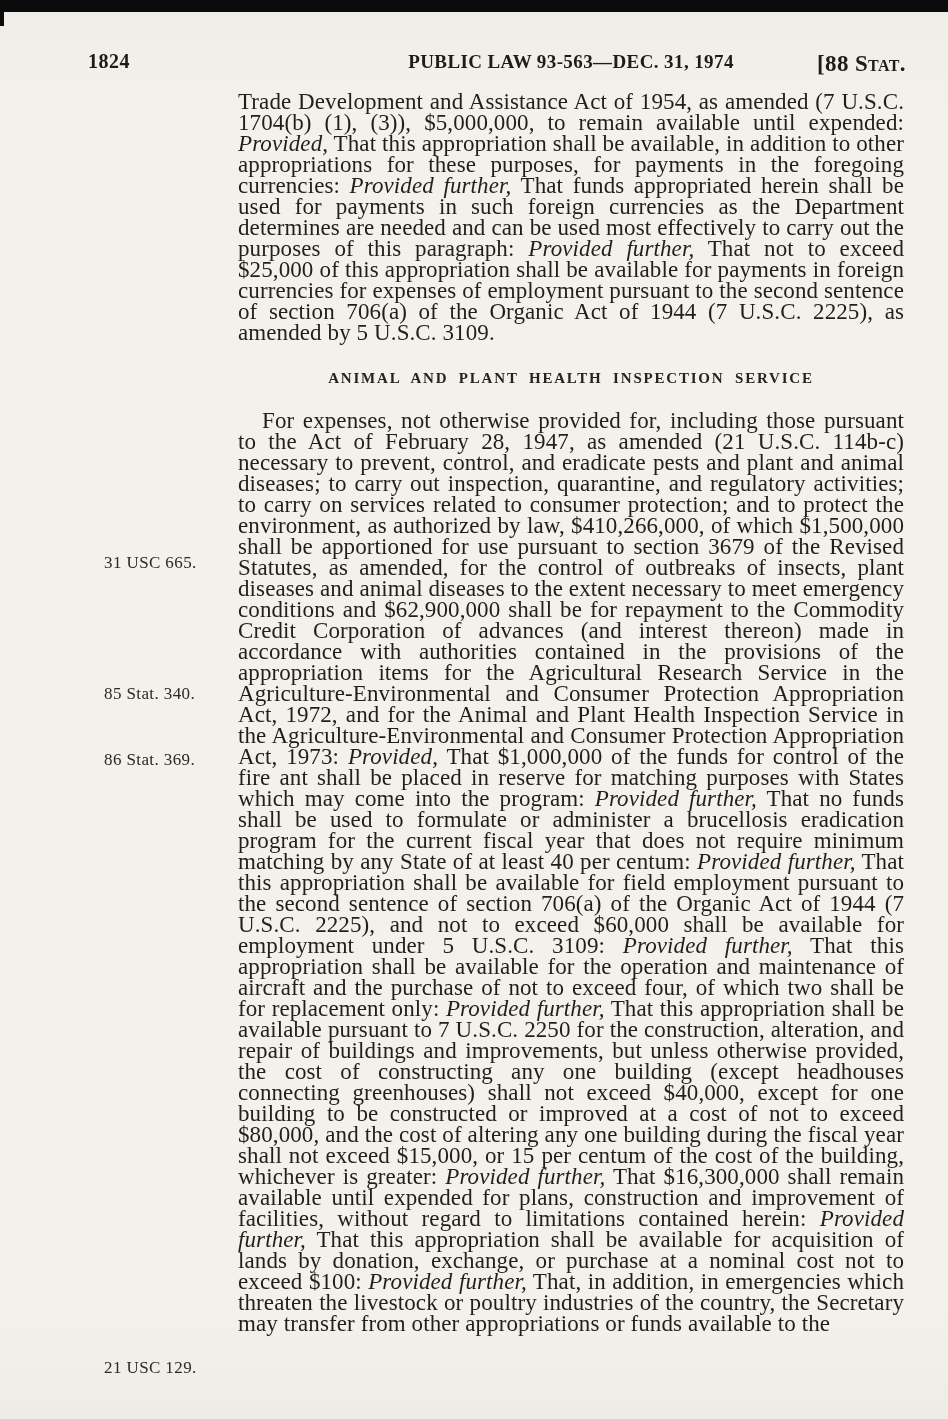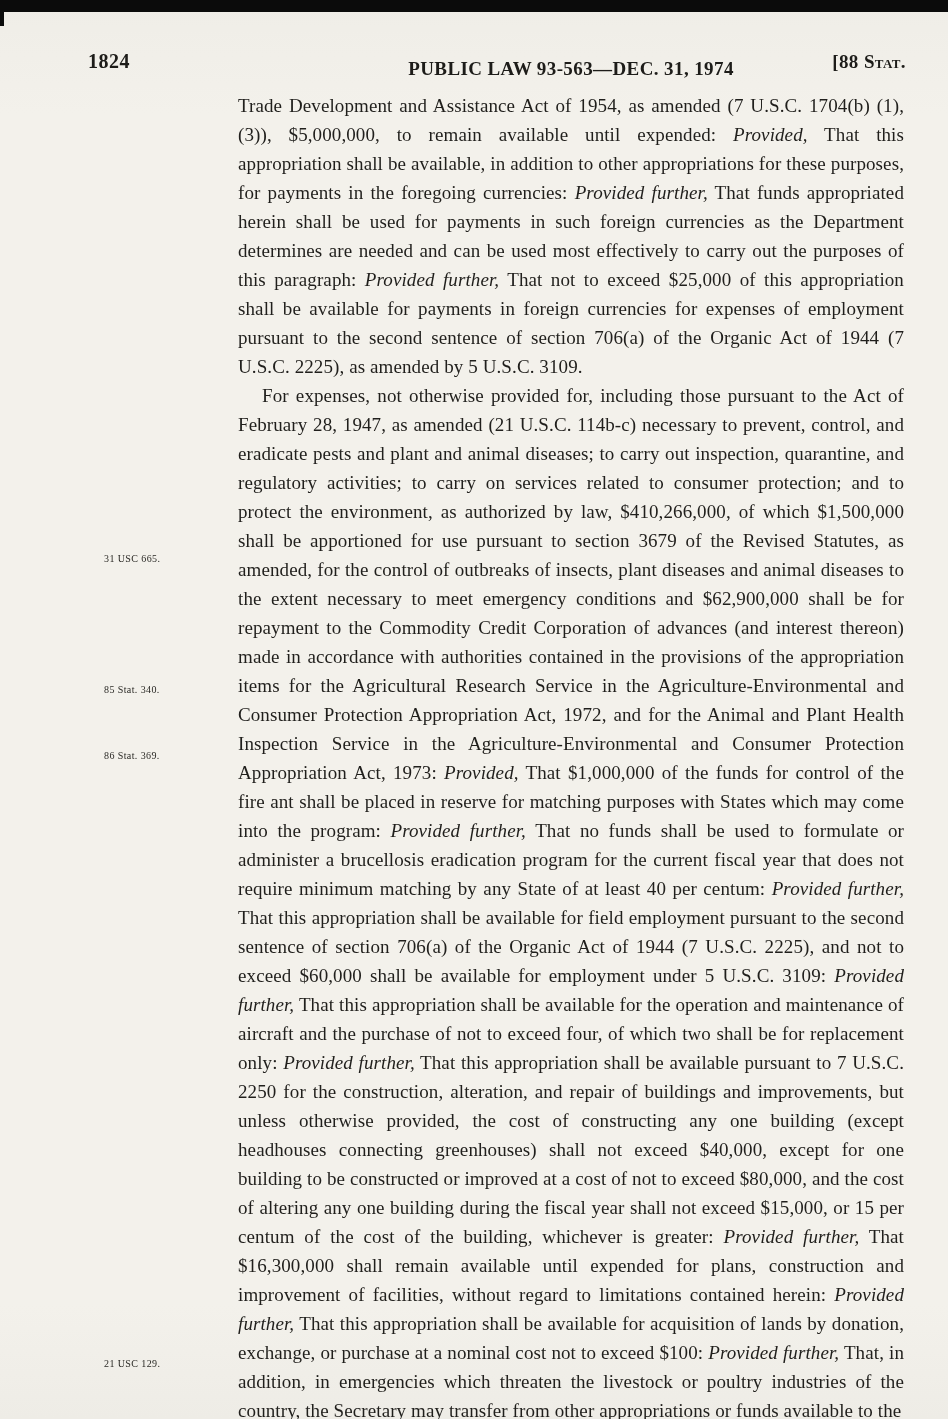--- a/index.html
+++ b/index.html
@@ -45,59 +45,58 @@
     letter-spacing: 0.5px;
   }
   .header-title {
     position: absolute;
     left: 238px; top: 1px;
     width: 666px;
     text-align: center;
     font-size: 19px;
     font-weight: 700;
     letter-spacing: 0.4px;
-    margin-top: 7px;
   }
   .stat-citation {
     position: absolute;
     right: 42px; top: 1px;
-    font-size: 19px;
+    font-size: 23px;
     font-weight: 700;
     font-variant: small-caps;
     letter-spacing: 0.4px;
   }
   .main-text {
     position: absolute;
     left: 238px; top: 91px;
     width: 666px;
   }
   .body-par {
     margin: 0;
-    font-size: 19px;
-    line-height: 29px;
+    font-size: 23px;
+    line-height: 21px;
     text-align: justify;
     letter-spacing: 0.1px;
     color: #201f1c;
   }
   .body-par .it { font-style: italic; }
   .par-indent { text-indent: 24px; }
   .section-heading {
     margin: 27px 0 23px 0;
     text-align: center;
     font-size: 15px;
     font-weight: 700;
     letter-spacing: 1.8px;
     word-spacing: 5px;
     color: #242320;
   }
   .margin-note {
     position: absolute;
     left: 104px;
     width: 126px;
-    font-size: 10px;
+    font-size: 17px;
     letter-spacing: 0.4px;
     color: #2a2925;
     white-space: nowrap;
   }
   .note-1 { top: 553px; }
   .note-2 { top: 684px; }
   .note-3 { top: 750px; }
   .note-4 { top: 1358px; }
 </style>
 </head>
@@ -114,16 +113,17 @@
     <span class="stat-citation">[88 Stat.</span>
   </div>
 
   <span class="margin-note note-1">31 USC 665.</span>
   <span class="margin-note note-2">85 Stat. 340.</span>
   <span class="margin-note note-3">86 Stat. 369.</span>
   <span class="margin-note note-4">21 USC 129.</span>
 
   <div class="main-text">
     <p class="body-par"><span>Trade Development and Assistance Act of 1954, as amended (7 U.S.C. 1704(b) (1), (3)), $5,000,000, to remain available until expended: </span><span class="it">Provided,</span><span> That this appropriation shall be available, in addition to other appropriations for these purposes, for payments in the foregoing currencies: </span><span class="it">Provided further,</span><span> That funds appropriated herein shall be used for payments in such foreign currencies as the Department determines are needed and can be used most effectively to carry out the purposes of this paragraph: </span><span class="it">Provided further,</span><span> That not to exceed $25,000 of this appropriation shall be available for payments in foreign currencies for expenses of employment pursuant to the second sentence of section 706(a) of the Organic Act of 1944 (7 U.S.C. 2225), as amended by 5 U.S.C. 3109.</span></p>
+    <h2 class="section-heading">ANIMAL AND PLANT HEALTH INSPECTION SERVICE</h2>
     <p class="body-par par-indent"><span>For expenses, not otherwise provided for, including those pursuant to the Act of February 28, 1947, as amended (21 U.S.C. 114b-c) necessary to prevent, control, and eradicate pests and plant and animal diseases; to carry out inspection, quarantine, and regulatory activities; to carry on services related to consumer protection; and to protect the environment, as authorized by law, $410,266,000, of which $1,500,000 shall be apportioned for use pursuant to section 3679 of the Revised Statutes, as amended, for the control of outbreaks of insects, plant diseases and animal diseases to the extent necessary to meet emergency conditions and $62,900,000 shall be for repayment to the Commodity Credit Corporation of advances (and interest thereon) made in accordance with authorities contained in the provisions of the appropriation items for the Agricultural Research Service in the Agriculture-Environmental and Consumer Protection Appropriation Act, 1972, and for the Animal and Plant Health Inspection Service in the Agriculture-Environmental and Consumer Protection Appropriation Act, 1973: </span><span class="it">Provided,</span><span> That $1,000,000 of the funds for control of the fire ant shall be placed in reserve for matching purposes with States which may come into the program: </span><span class="it">Provided further,</span><span> That no funds shall be used to formulate or administer a brucellosis eradication program for the current fiscal year that does not require minimum matching by any State of at least 40 per centum: </span><span class="it">Provided further,</span><span> That this appropriation shall be available for field employment pursuant to the second sentence of section 706(a) of the Organic Act of 1944 (7 U.S.C. 2225), and not to exceed $60,000 shall be available for employment under 5 U.S.C. 3109: </span><span class="it">Provided further,</span><span> That this appropriation shall be available for the operation and maintenance of aircraft and the purchase of not to exceed four, of which two shall be for replacement only: </span><span class="it">Provided further,</span><span> That this appropriation shall be available pursuant to 7 U.S.C. 2250 for the construction, alteration, and repair of buildings and improvements, but unless otherwise provided, the cost of constructing any one building (except headhouses connecting greenhouses) shall not exceed $40,000, except for one building to be constructed or improved at a cost of not to exceed $80,000, and the cost of altering any one building during the fiscal year shall not exceed $15,000, or 15 per centum of the cost of the building, whichever is greater: </span><span class="it">Provided further,</span><span> That $16,300,000 shall remain available until expended for plans, construction and improvement of facilities, without regard to limitations contained herein: </span><span class="it">Provided further,</span><span> That this appropriation shall be available for acquisition of lands by donation, exchange, or purchase at a nominal cost not to exceed $100: </span><span class="it">Provided further,</span><span> That, in addition, in emergencies which threaten the livestock or poultry industries of the country, the Secretary may transfer from other appropriations or funds available to the</span></p>
   </div>
 
 </div>
 
 </body></html>

